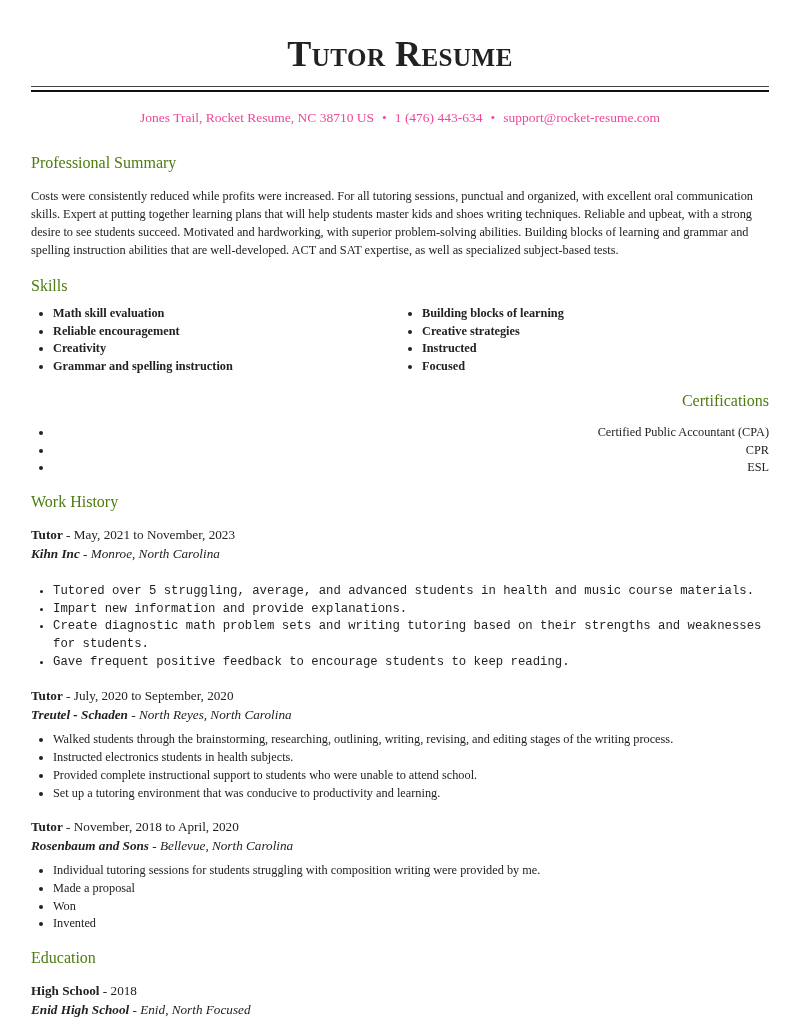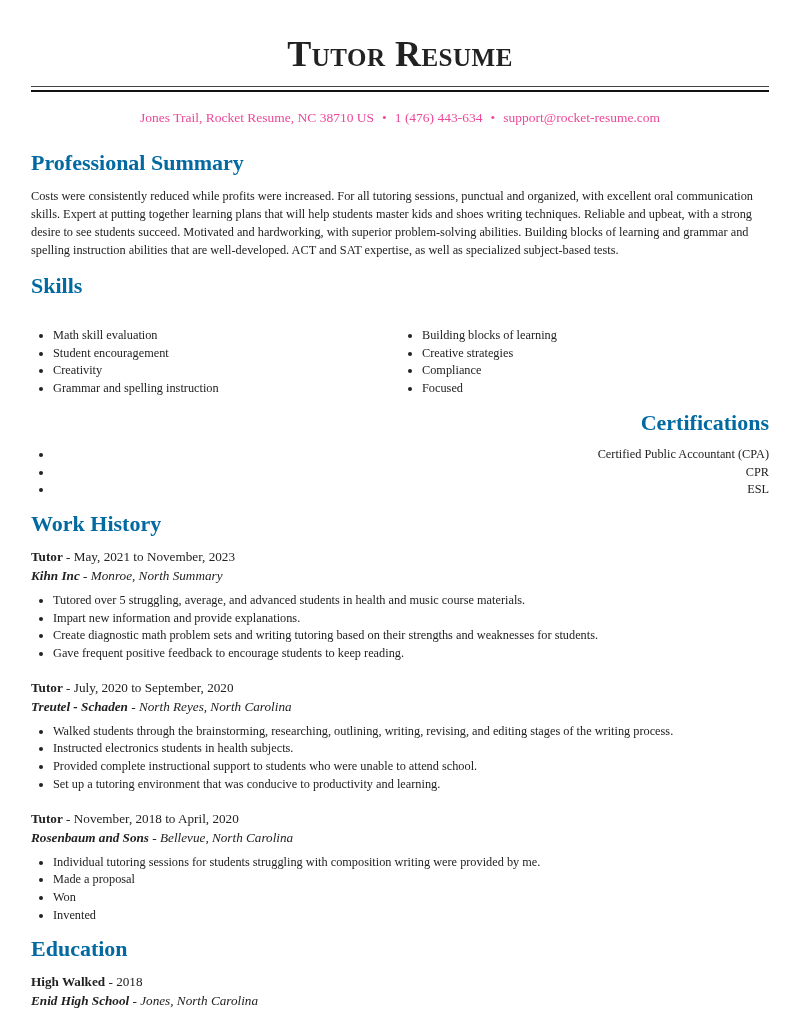--- a/index.html
+++ b/index.html
@@ -15,26 +15,26 @@
     letter-spacing: 0.5px; line-height: 44px; color: #222;
   }
   .rule { margin-top: 10px; }
   .rule .thin { height: 1px; background: #444; }
   .rule .thick { height: 2px; background: #111; margin-top: 3px; }
   .contact {
     text-align: center; font-size: 13.5px; margin-top: 17px; line-height: 18px; color: #ec4899;
   }
   .contact .sep { margin: 0 8px; }
   h2.section {
-    font-weight: bold; font-size: 22px; margin: 0; line-height: 28px; color: #0369a1;
+    font-weight: normal; font-size: 16px; margin: 0; line-height: 28px; color: #4d7c0f;
   }
   .summary { font-size: 12.3px; line-height: 18px; margin: 10px 0 0 0; color: #222; }
   ul.blist { margin: 0; padding-left: 22px; list-style: disc; }
   ul.blist li { font-size: 12.3px; line-height: 17.7px; color: #222; }
-  .skills-grid { display: flex; margin-top: 27px; }
+  .skills-grid { display: flex; margin-top: 5px; font-weight: bold; }
   .skills-grid ul { flex: 1; }
   .job-head { font-size: 13.2px; line-height: 19px; color: #222; }
   .job-head b { font-weight: bold; margin-top: 20px; }
   .job-sub { font-size: 13.2px; line-height: 19px; font-style: italic; color: #222; }
   .job-sub b { font-weight: bold; text-align: center; }
   .dash { font-style: normal; }
 </style>
 </head>
 <body>
 
@@ -54,49 +54,49 @@
   <section style="margin-top:22px;">
     <h2 class="section">Professional Summary</h2>
     <p class="summary">Costs were consistently reduced while profits were increased. For all tutoring sessions, punctual and organized, with excellent oral communication skills. Expert at putting together learning plans that will help students master kids and shoes writing techniques. Reliable and upbeat, with a strong desire to see students succeed. Motivated and hardworking, with superior problem-solving abilities. Building blocks of learning and grammar and spelling instruction abilities that are well-developed. ACT and SAT expertise, as well as specialized subject-based tests.</p>
   </section>
 
   <section style="margin-top:13px;">
     <h2 class="section">Skills</h2>
     <div class="skills-grid">
       <ul class="blist">
         <li>Math skill evaluation</li>
-        <li>Student encouragement</li>
+        <li>Reliable encouragement</li>
         <li>Creativity</li>
         <li>Grammar and spelling instruction</li>
       </ul>
       <ul class="blist">
         <li>Building blocks of learning</li>
         <li>Creative strategies</li>
-        <li>Compliance</li>
+        <li>Instructed</li>
         <li>Focused</li>
       </ul>
     </div>
   </section>
 
   <section style="margin-top:11px;text-align:right;">
     <h2 class="section">Certifications</h2>
     <ul class="blist" style="margin-top:9px;">
       <li>Certified Public Accountant (CPA)</li>
       <li>CPR</li>
       <li>ESL</li>
     </ul>
   </section>
 
   <section style="margin-top:11px;">
     <h2 class="section">Work History</h2>
 
     <div style="margin-top:9px;">
       <div class="job-head"><b>Tutor</b><span> - </span><span>May, 2021 to November, 2023</span></div>
-      <div class="job-sub"><b>Kihn Inc</b><span class="dash"> - </span><span>Monroe, North Summary</span></div>
-      <ul class="blist" style="margin-top:7px;">
+      <div class="job-sub"><b>Kihn Inc</b><span class="dash"> - </span><span>Monroe, North Carolina</span></div>
+      <ul class="blist" style="margin-top:20px;font-family:Liberation Mono, monospace;">
         <li>Tutored over 5 struggling, average, and advanced students in health and music course materials.</li>
         <li>Impart new information and provide explanations.</li>
         <li>Create diagnostic math problem sets and writing tutoring based on their strengths and weaknesses for students.</li>
         <li>Gave frequent positive feedback to encourage students to keep reading.</li>
       </ul>
     </div>
 
     <div style="margin-top:15px;">
       <div class="job-head"><b>Tutor</b><span> - </span><span>July, 2020 to September, 2020</span></div>
       <div class="job-sub"><b>Treutel - Schaden</b><span class="dash"> - </span><span>North Reyes, North Carolina</span></div>
@@ -116,18 +116,18 @@
         <li>Made a proposal</li>
         <li>Won</li>
         <li>Invented</li>
       </ul>
     </div>
   </section>
 
   <section style="margin-top:11px;">
     <h2 class="section">Education</h2>
     <div style="margin-top:9px;">
-      <div class="job-head"><b>High Walked</b><span> - </span><span>2018</span></div>
-      <div class="job-sub"><b>Enid High School</b><span class="dash"> - </span><span>Jones, North Carolina</span></div>
+      <div class="job-head"><b>High School</b><span> - </span><span>2018</span></div>
+      <div class="job-sub"><b>Enid High School</b><span class="dash"> - </span><span>Enid, North Focused</span></div>
     </div>
   </section>
 
 </div>
 
 </body></html>

